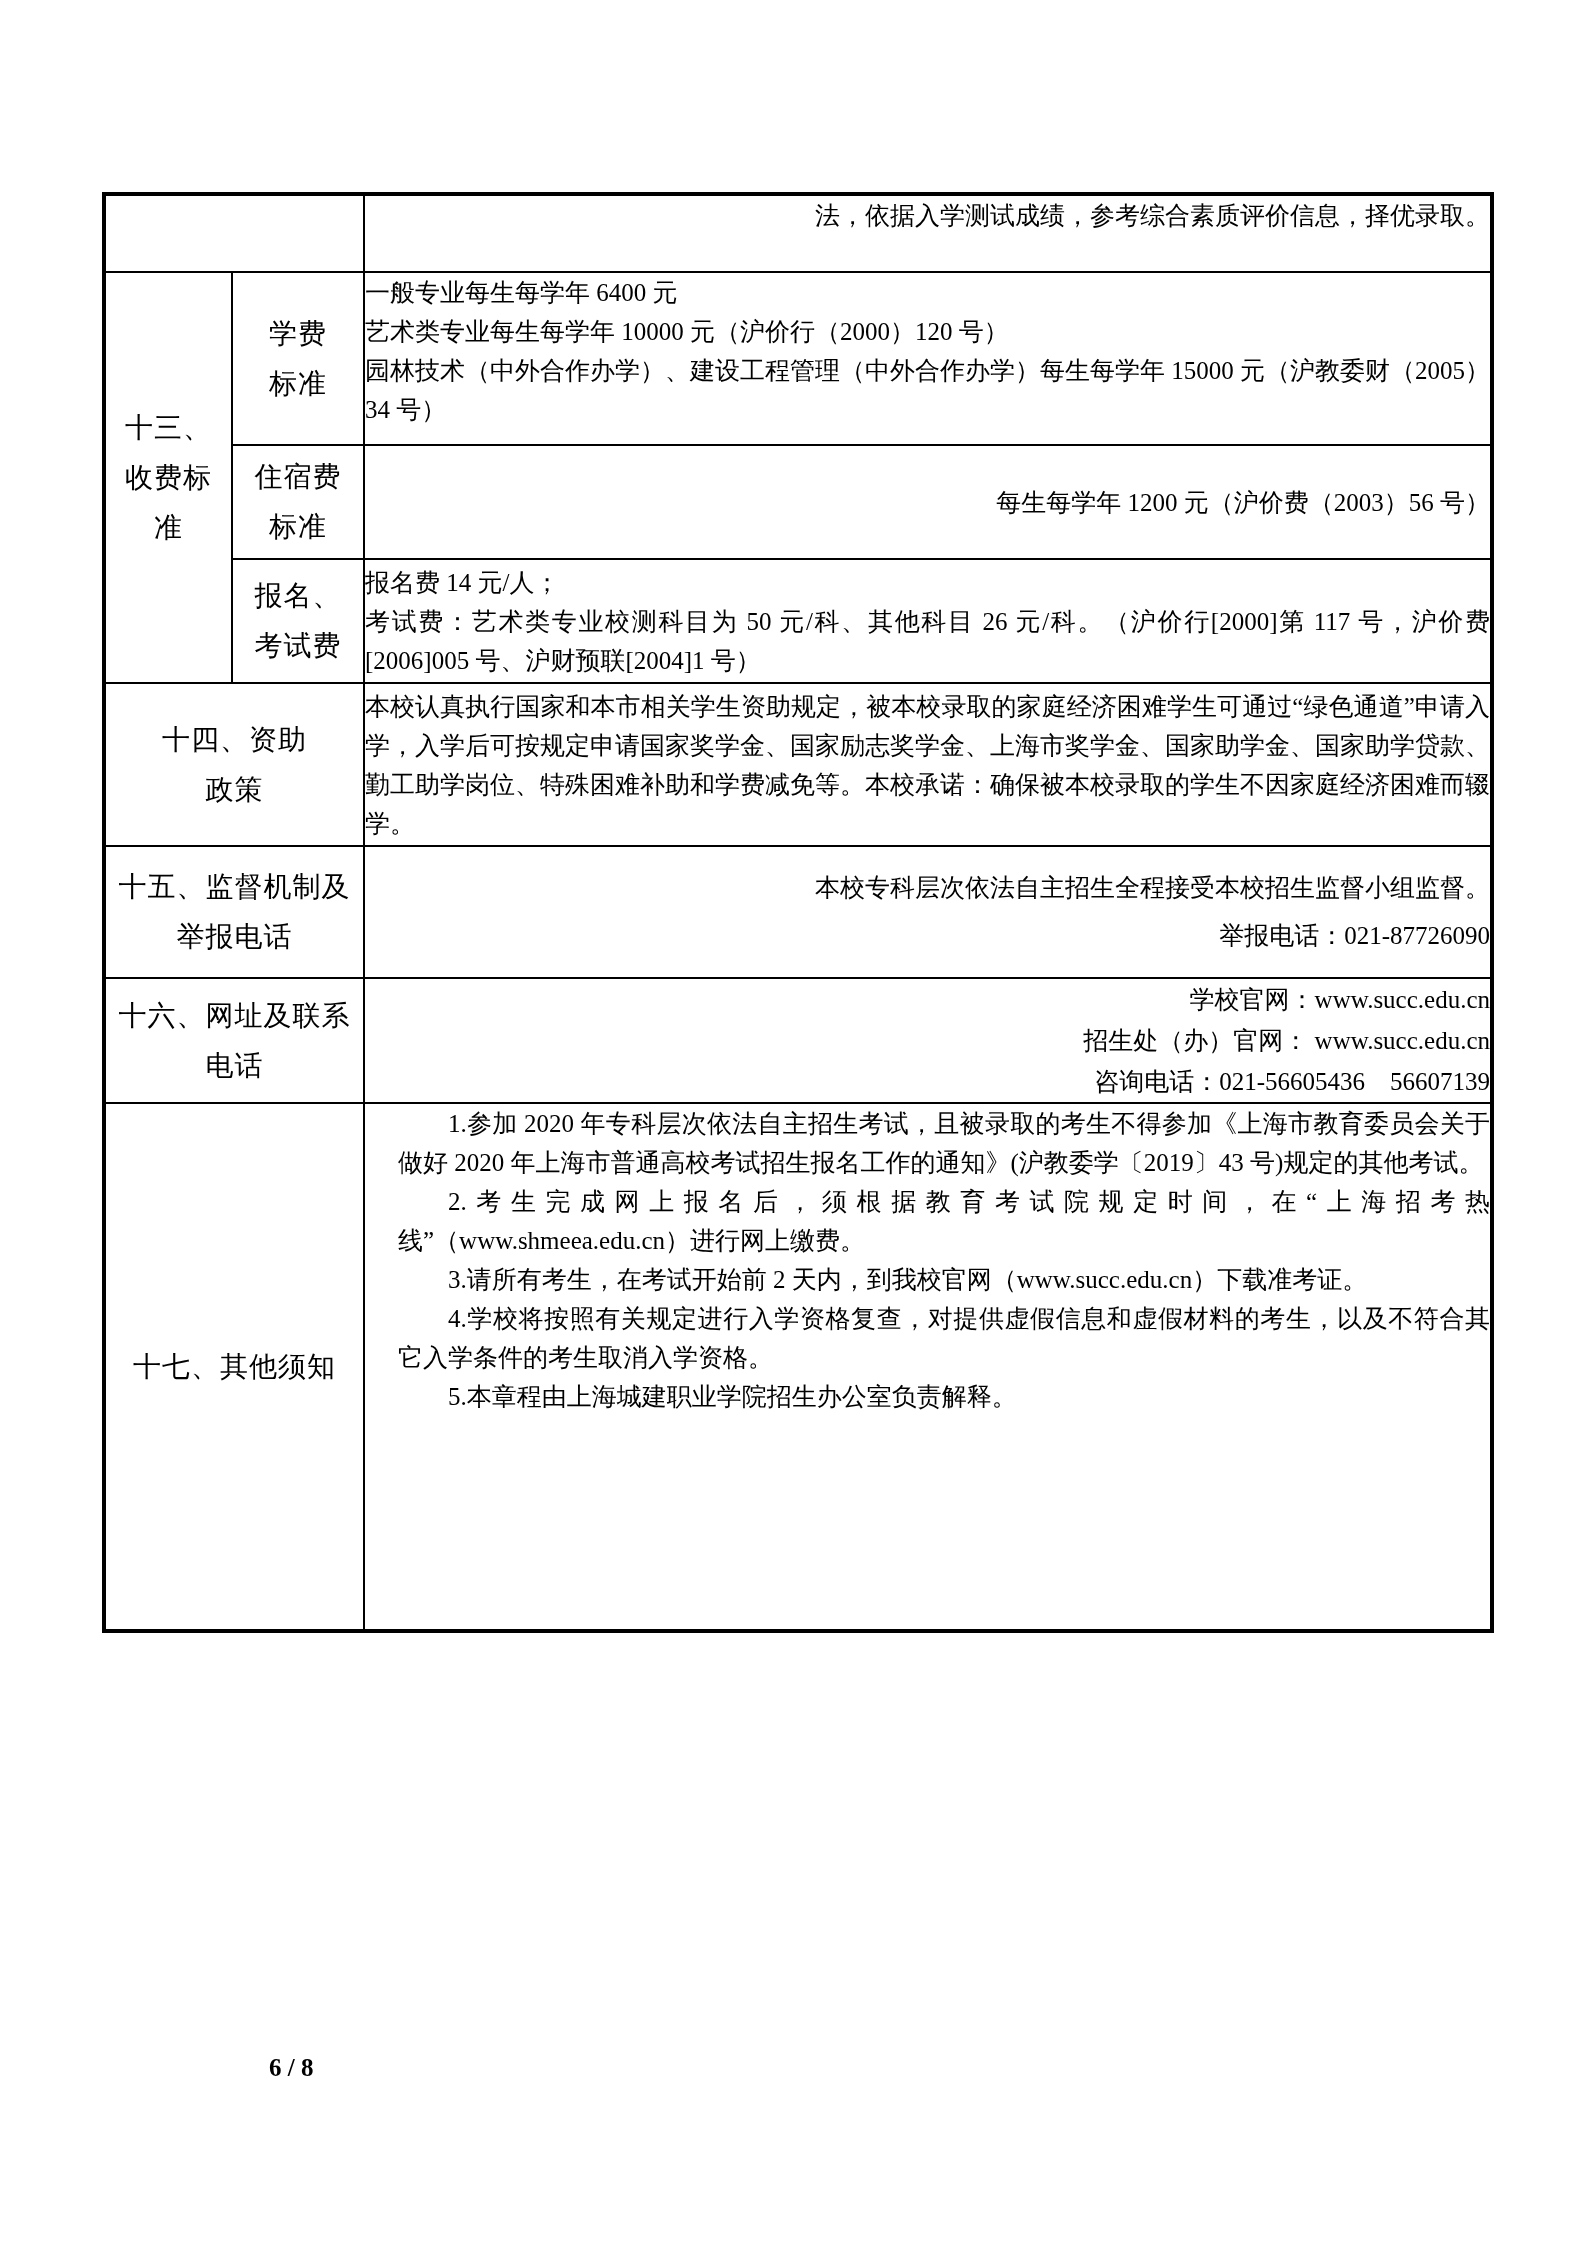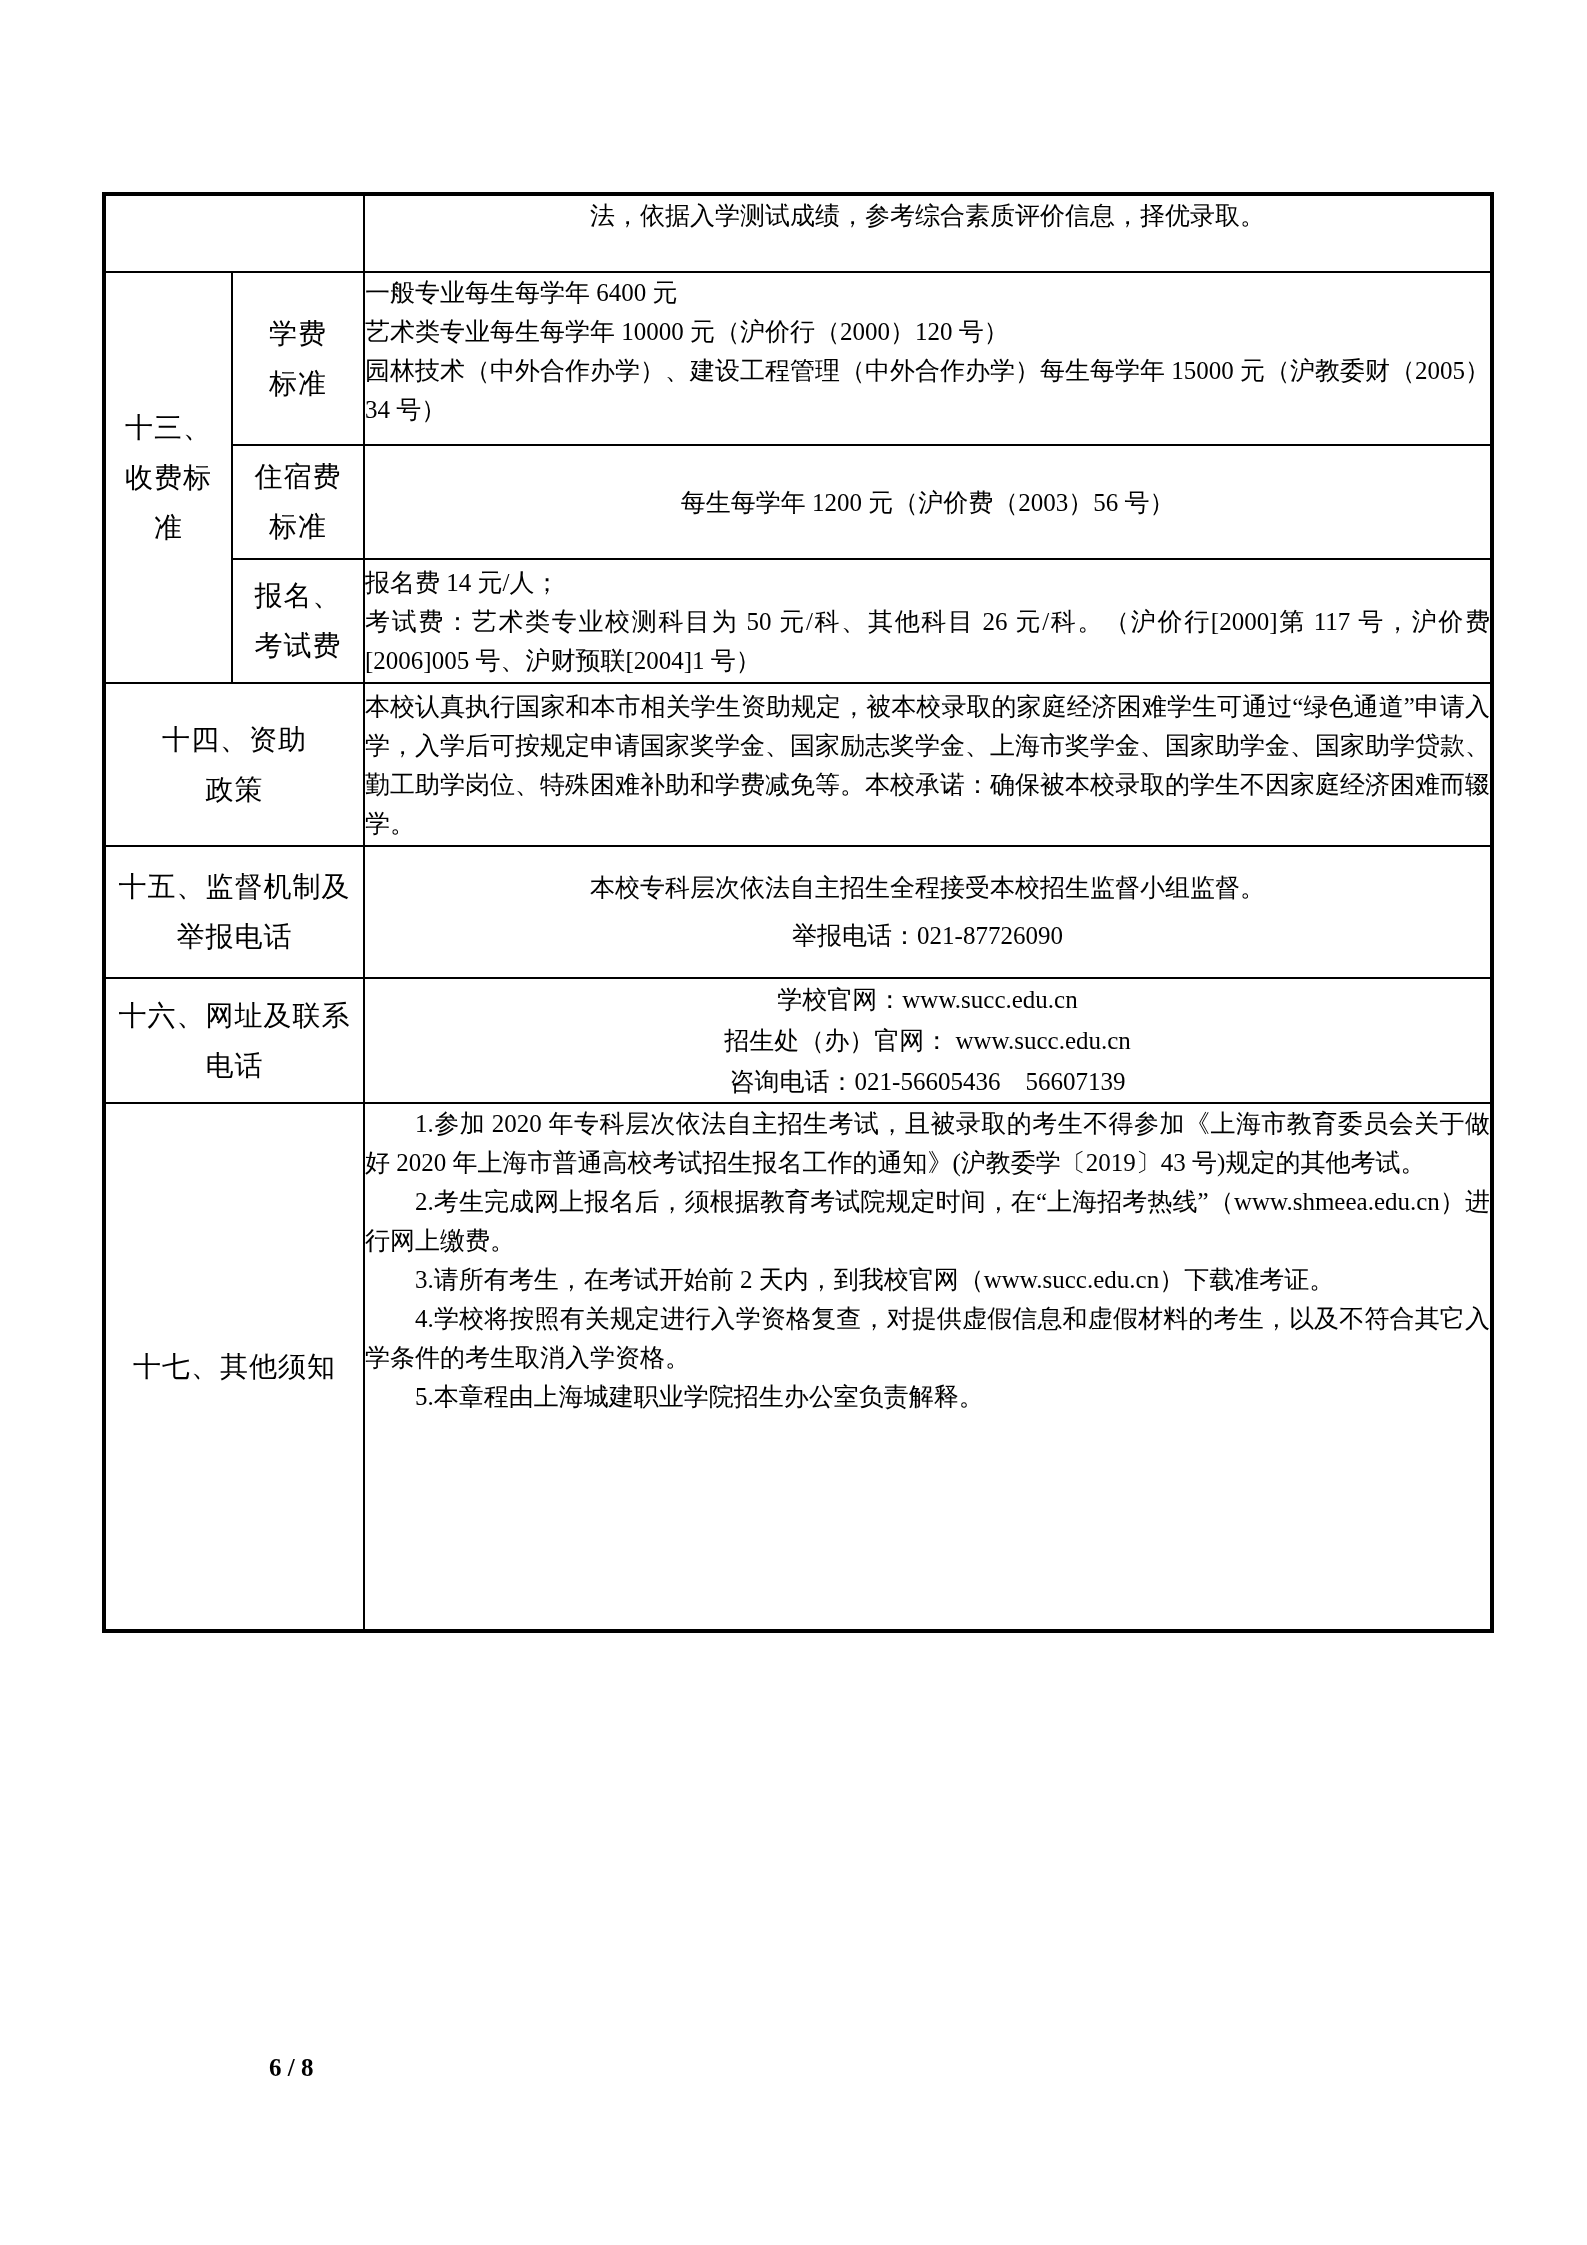--- a/index.html
+++ b/index.html
@@ -45,28 +45,28 @@
     font-size: 25px;
     line-height: 39px;
     padding: 0 10px 0 11px;
     vertical-align: middle;
   }
   td.content-cell p {
     margin: 0;
     text-align: justify;
   }
   td.content-cell p.no-justify {
-    text-align: center;
+    text-align: right;
   }
   td.v-top { vertical-align: top; }
   td.pad-top-sm { padding-top: 7px; }
   td.pad-top-md { padding-top: 12px; }
   .lh-tall p { line-height: 48px; }
   .lh-mid p  { line-height: 41px; }
-  .indent-items p { text-indent: 2em; line-height: 39px; }
+  .indent-items p { text-indent: 2em; line-height: 39px; padding-left: 33px; }
   .page-footer {
     position: absolute;
     left: 238px;
     top: 2054px;
     font-size: 25px;
     font-weight: bold;
     font-family: "Liberation Serif", "DejaVu Serif", serif;
     margin-left: 31px;
   }
 </style>

